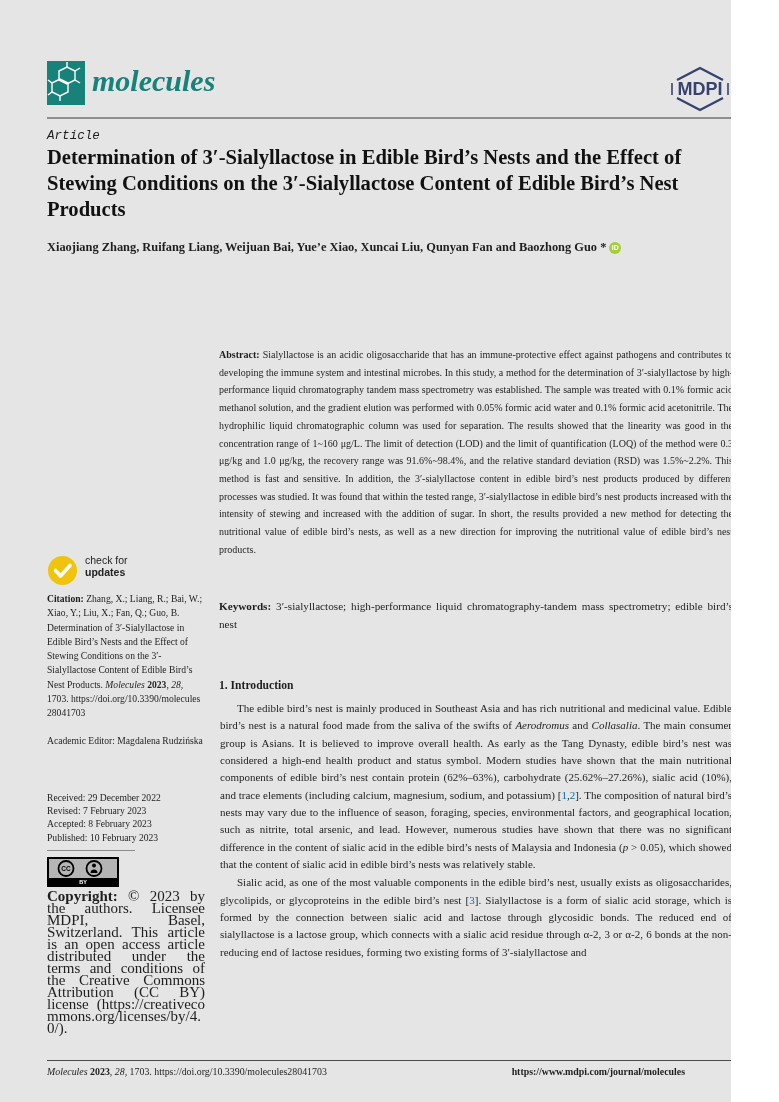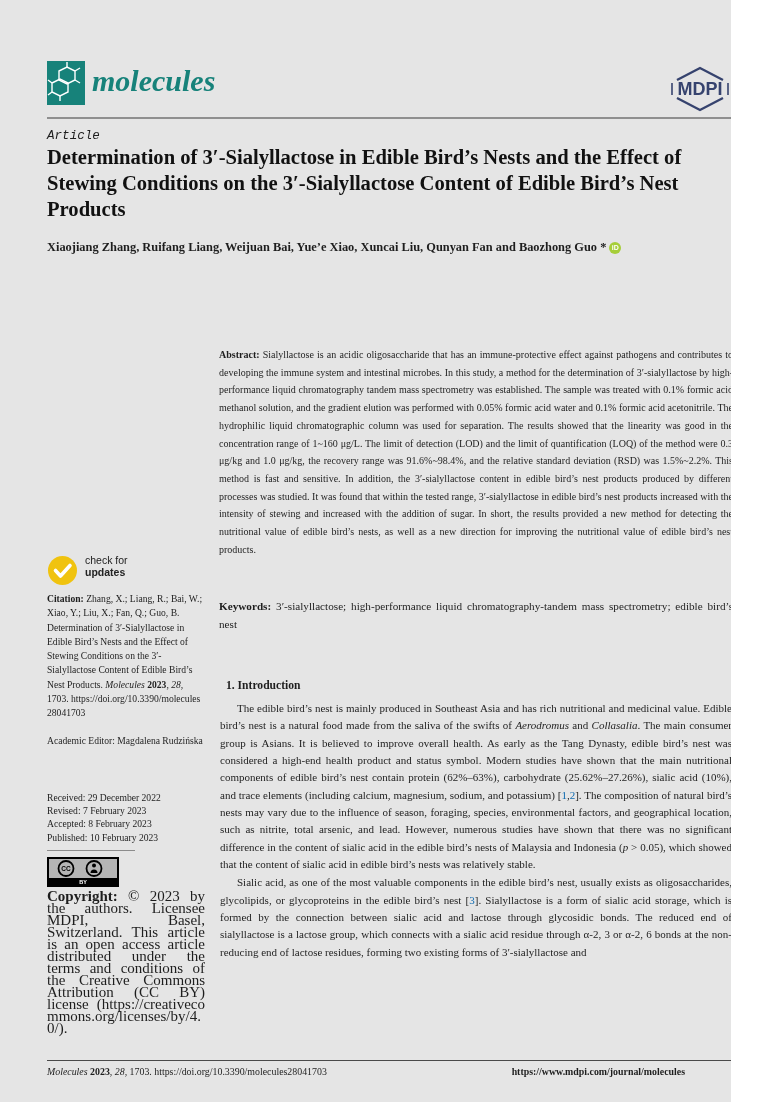--- a/index.html
+++ b/index.html
@@ -27,21 +27,21 @@
          color:#fff;font-family:"Liberation Sans",sans-serif;font-size:7px;font-weight:bold;
          text-align:center;line-height:12px;vertical-align:1px;margin-left:3px;}
 
   
   .aff{left:219px;top:288px;width:516px;font-size:10px;line-height:13.4px;}
   .abstract{left:219px;top:346px;width:514px;margin:0;font-size:10px;line-height:17.7px;
             text-align:justify;}
   .keywords{left:219px;top:598px;width:514px;margin:0;font-size:11.2px;line-height:17.7px;
             text-align:justify;}
   .intro{left:219px;top:679px;width:514px;}
-  .intro .h2{font-size:11.6px;font-weight:bold;margin:0 0 8px 7px;}
+  .intro .h2{font-size:11.6px;font-weight:bold;margin:0 0 8px 0;}
   .intro p{margin:1px;text-indent:17px;text-align:justify;font-size:11px;line-height:17.35px;}
 
   
   .check-badge{left:47px;top:555px;display:flex;gap:7px;cursor:pointer;}
   .check-text{font-family:"Liberation Sans",sans-serif;font-size:10.5px;line-height:11.5px;color:#222;}
   .citation{left:47px;top:592px;width:158px;font-size:9.6px;line-height:14.3px;}
   .acad-editor{left:47px;top:734px;width:158px;font-size:9.6px;line-height:14.3px;}
   .dates{left:47px;top:791px;width:158px;font-size:9.6px;line-height:13.2px;}
   .side-divider{left:47px;top:850px;width:88px;height:1px;background:#8c8c8c;}
   .cc-badge{left:47px;top:857px;width:72px;height:30px;cursor:pointer;}

